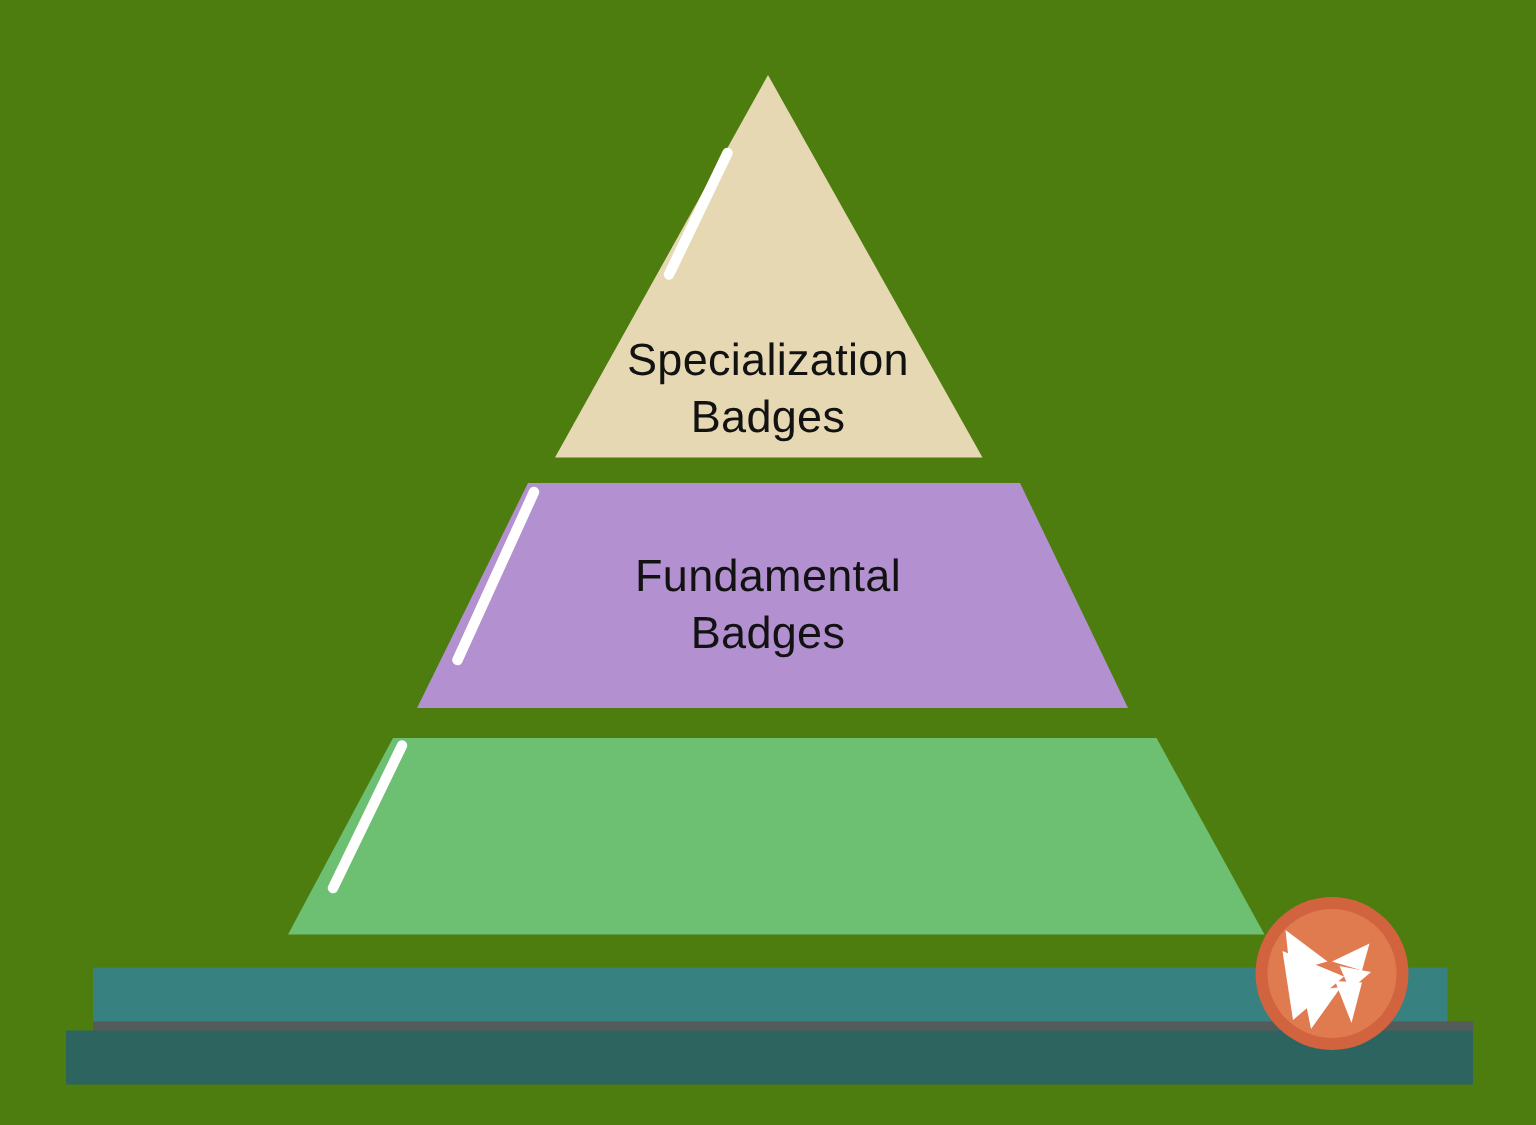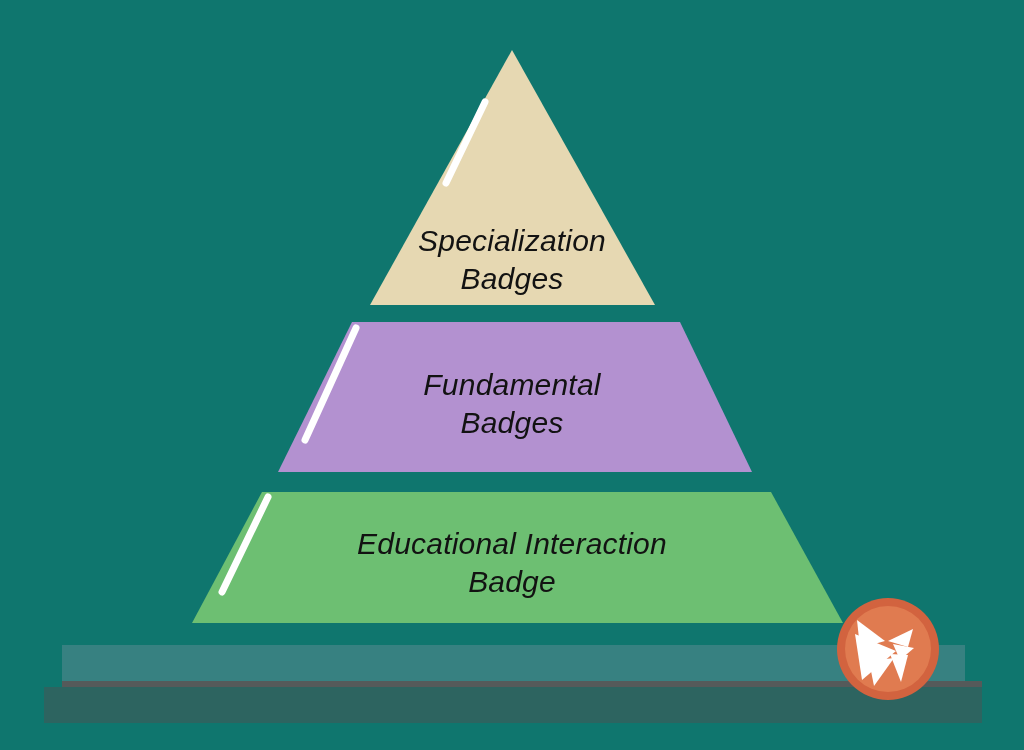--- a/index.html
+++ b/index.html
@@ -54,21 +54,21 @@
   #tier-label-bottom {
     left: 252px;
     top: 525px;
     width: 520px;
     font-size: 30px;
   }
 </style>
 </head>
 <body>
 
-<div id="stage" style="background: #0f766e; font-style: italic;">
+<div id="stage" style="background: #4d7c0f;">
 
   <svg id="pyramid-svg" viewBox="0 0 1024 750" xmlns="http://www.w3.org/2000/svg">
 
     <g>
       <rect id="base-upper-bar" x="62" y="645" width="903" height="38" fill="#378181"></rect>
       <rect id="base-shadow-strip" x="62" y="681" width="920" height="7" fill="#555A5A"></rect>
       <rect id="base-lower-bar" x="44" y="687" width="938" height="36" fill="#2D6460"></rect>
     </g>
 
     <g>
@@ -100,16 +100,14 @@
     </g>
 
   </svg>
 
   <div class="tier-label" id="tier-label-top" style="color: rgb(18, 18, 18);">Specialization
 Badges</div>
 
   <div class="tier-label" id="tier-label-middle" style="color: rgb(18, 18, 18);">Fundamental
 Badges</div>
 
-  <div class="tier-label" id="tier-label-bottom" style="color: rgb(18, 18, 18);">Educational Interaction
-Badge</div>
 
 </div>
 
 </body></html>

